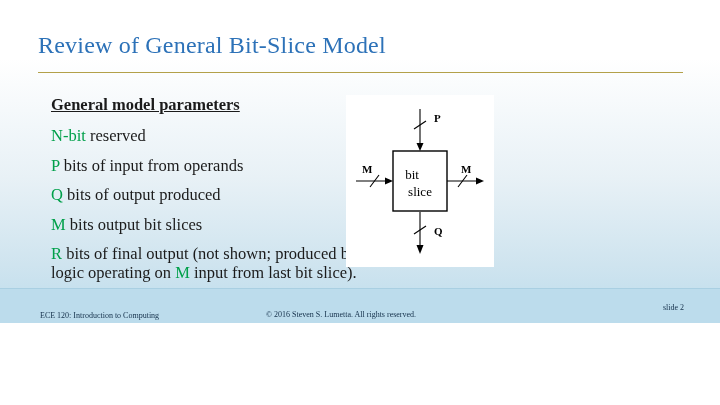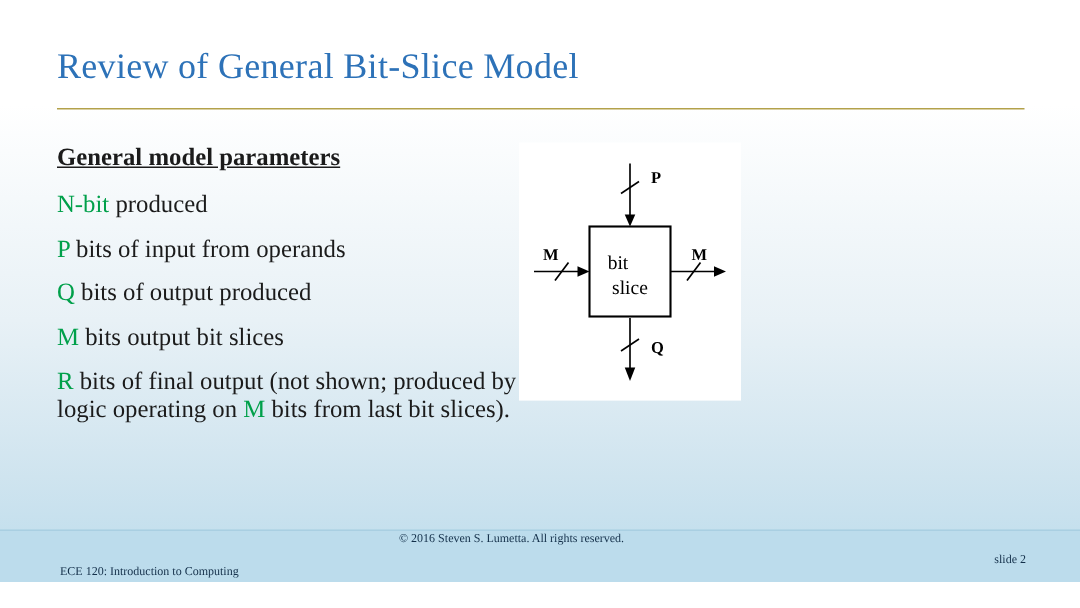--- a/index.html
+++ b/index.html
@@ -8,21 +8,21 @@
   }
   body {
     width: 720px;
     height: 405px;
     font-family: "Liberation Serif", serif;
     overflow: hidden;
   }
   .slide {
     position: relative;
     width: 720px;
-    height: 388px;
+    height: 323px;
     background: linear-gradient(to bottom, #ffffff 0%, #ffffff 18%, #e8f1f6 55%, #cfe4ef 82%, #bcdcec 100%);
     box-sizing: border-box;
   }
   .title {
     position: absolute;
     left: 38px;
     top: 32px;
     font-size: 24px;
     color: #2d72b8;
     font-family: "Liberation Serif", serif;
@@ -41,20 +41,21 @@
     position: absolute;
     left: 38px;
     top: 96px;
     width: 310px;
   }
   .line {
     font-size: 16.5px;
     color: #1b1b1b;
     margin-bottom: 11px;
     line-height: 1.12;
+    margin-left: 13px;
   }
   .line.heading {
     font-weight: bold;
     text-decoration: underline;
     margin-bottom: 13px;
   }
   .hl {
     color: #00a04a;
     font-weight: normal;
   }
@@ -88,21 +89,21 @@
     position: absolute;
     left: 40px;
     bottom: 3px;
     font-size: 8px;
     color: #14304a;
     font-family: Liberation Serif, serif;
   }
   .footer-center {
     position: absolute;
     left: 266px;
-    bottom: 25px;
+    bottom: 4px;
     font-size: 8px;
     color: #14304a;
   }
   .footer-right {
     position: absolute;
     right: 36px;
     bottom: 11px;
     font-size: 8px;
     color: #14304a;
     margin-top: 16px;
@@ -114,38 +115,38 @@
 <div class="slide">
 
   <div class="title">Review of General Bit-Slice Model</div>
   <div class="title-rule"></div>
 
   <div class="body-block">
 
     <div class="line heading">General model parameters</div>
 
     <div class="line">
-      <span class="hl">N-bit</span><span> produced</span>
+      <span class="hl">N-bit</span><span> reserved</span>
     </div>
 
     <div class="line">
       <span class="hl">P</span><span> bits of input from operands</span>
     </div>
 
     <div class="line">
       <span class="hl">Q</span><span> bits of output produced</span>
     </div>
 
     <div class="line">
       <span class="hl">M</span><span> bits output bit slices</span>
     </div>
 
     <div class="line wide">
       <span class="hl">R</span><span> bits of final output (not shown; produced by output</span>
-      <span class="l2"><span>logic operating on </span><span class="hl">M</span><span> bits from last bit slices).</span></span>
+      <span class="l2"><span>logic operating on </span><span class="hl">M</span><span> input from last bit slice).</span></span>
     </div>
 
   </div>
 
   <div class="figure">
     <svg class="fig-svg" width="148" height="172" viewBox="0 0 148 172" xmlns="http://www.w3.org/2000/svg">
       <rect x="0" y="0" width="148" height="172" fill="#ffffff"></rect>
 
       <rect x="47" y="56" width="54" height="60" fill="#ffffff" stroke="#000000" stroke-width="1.4"></rect>
 

